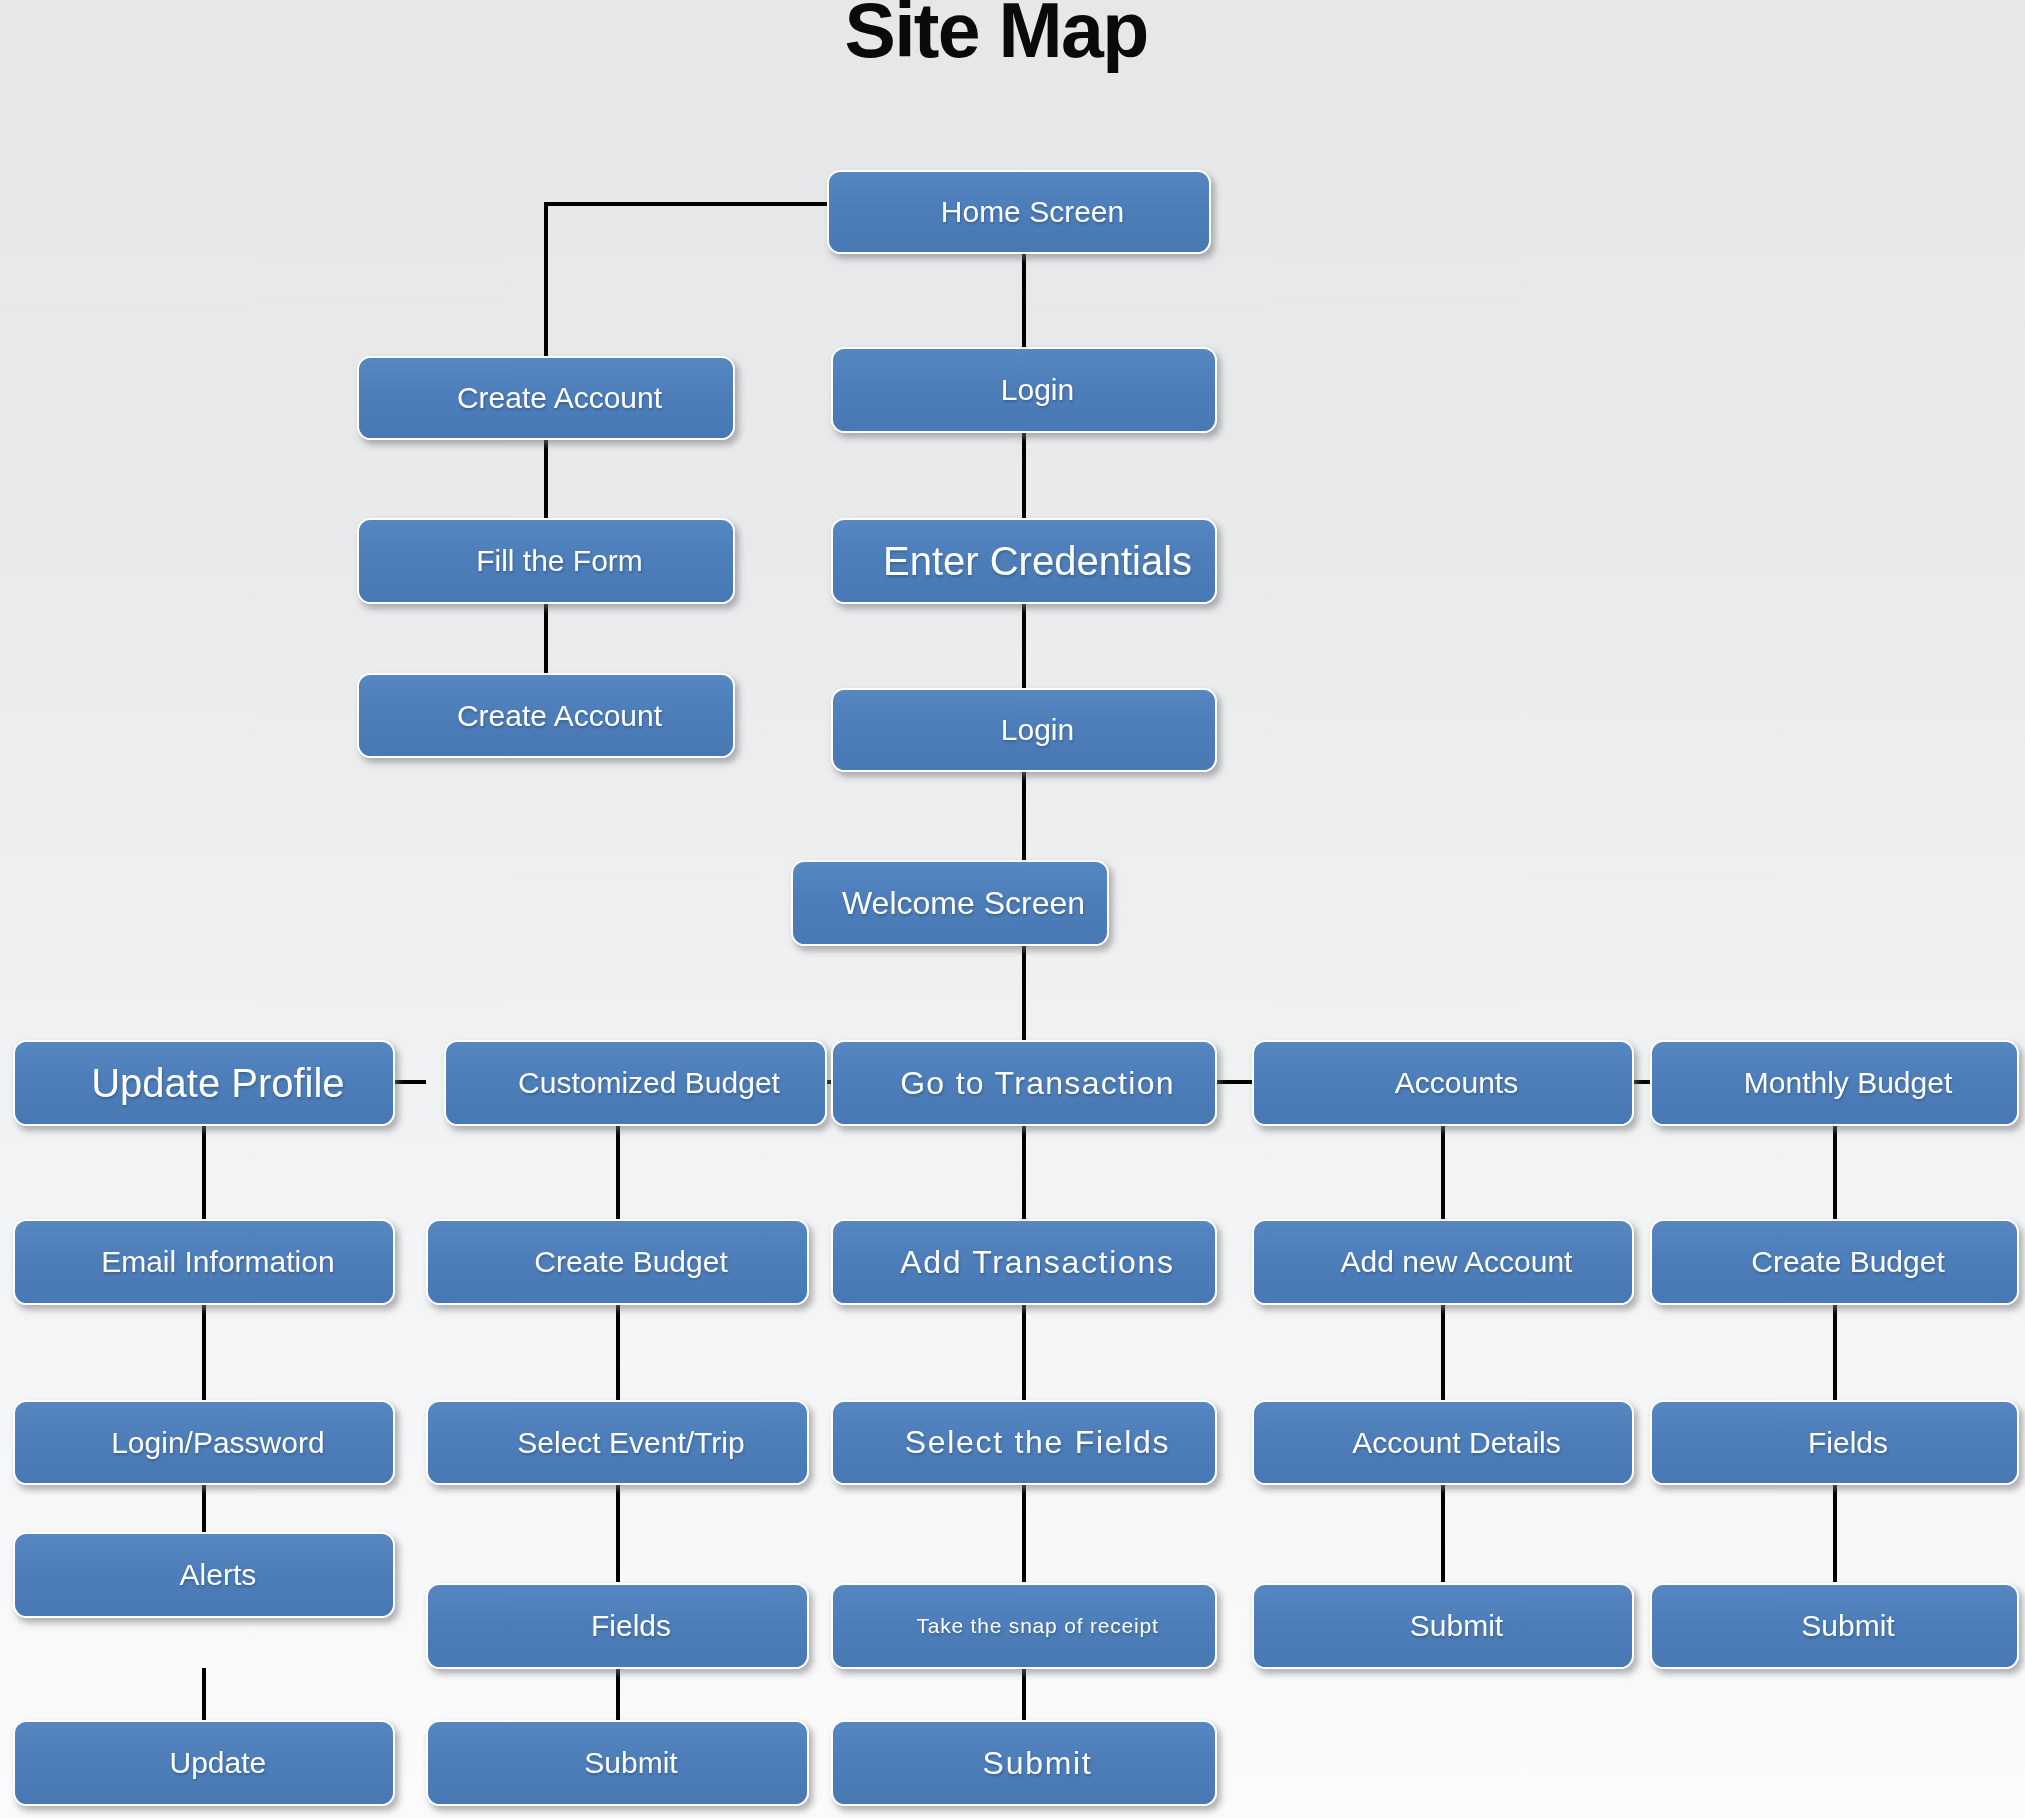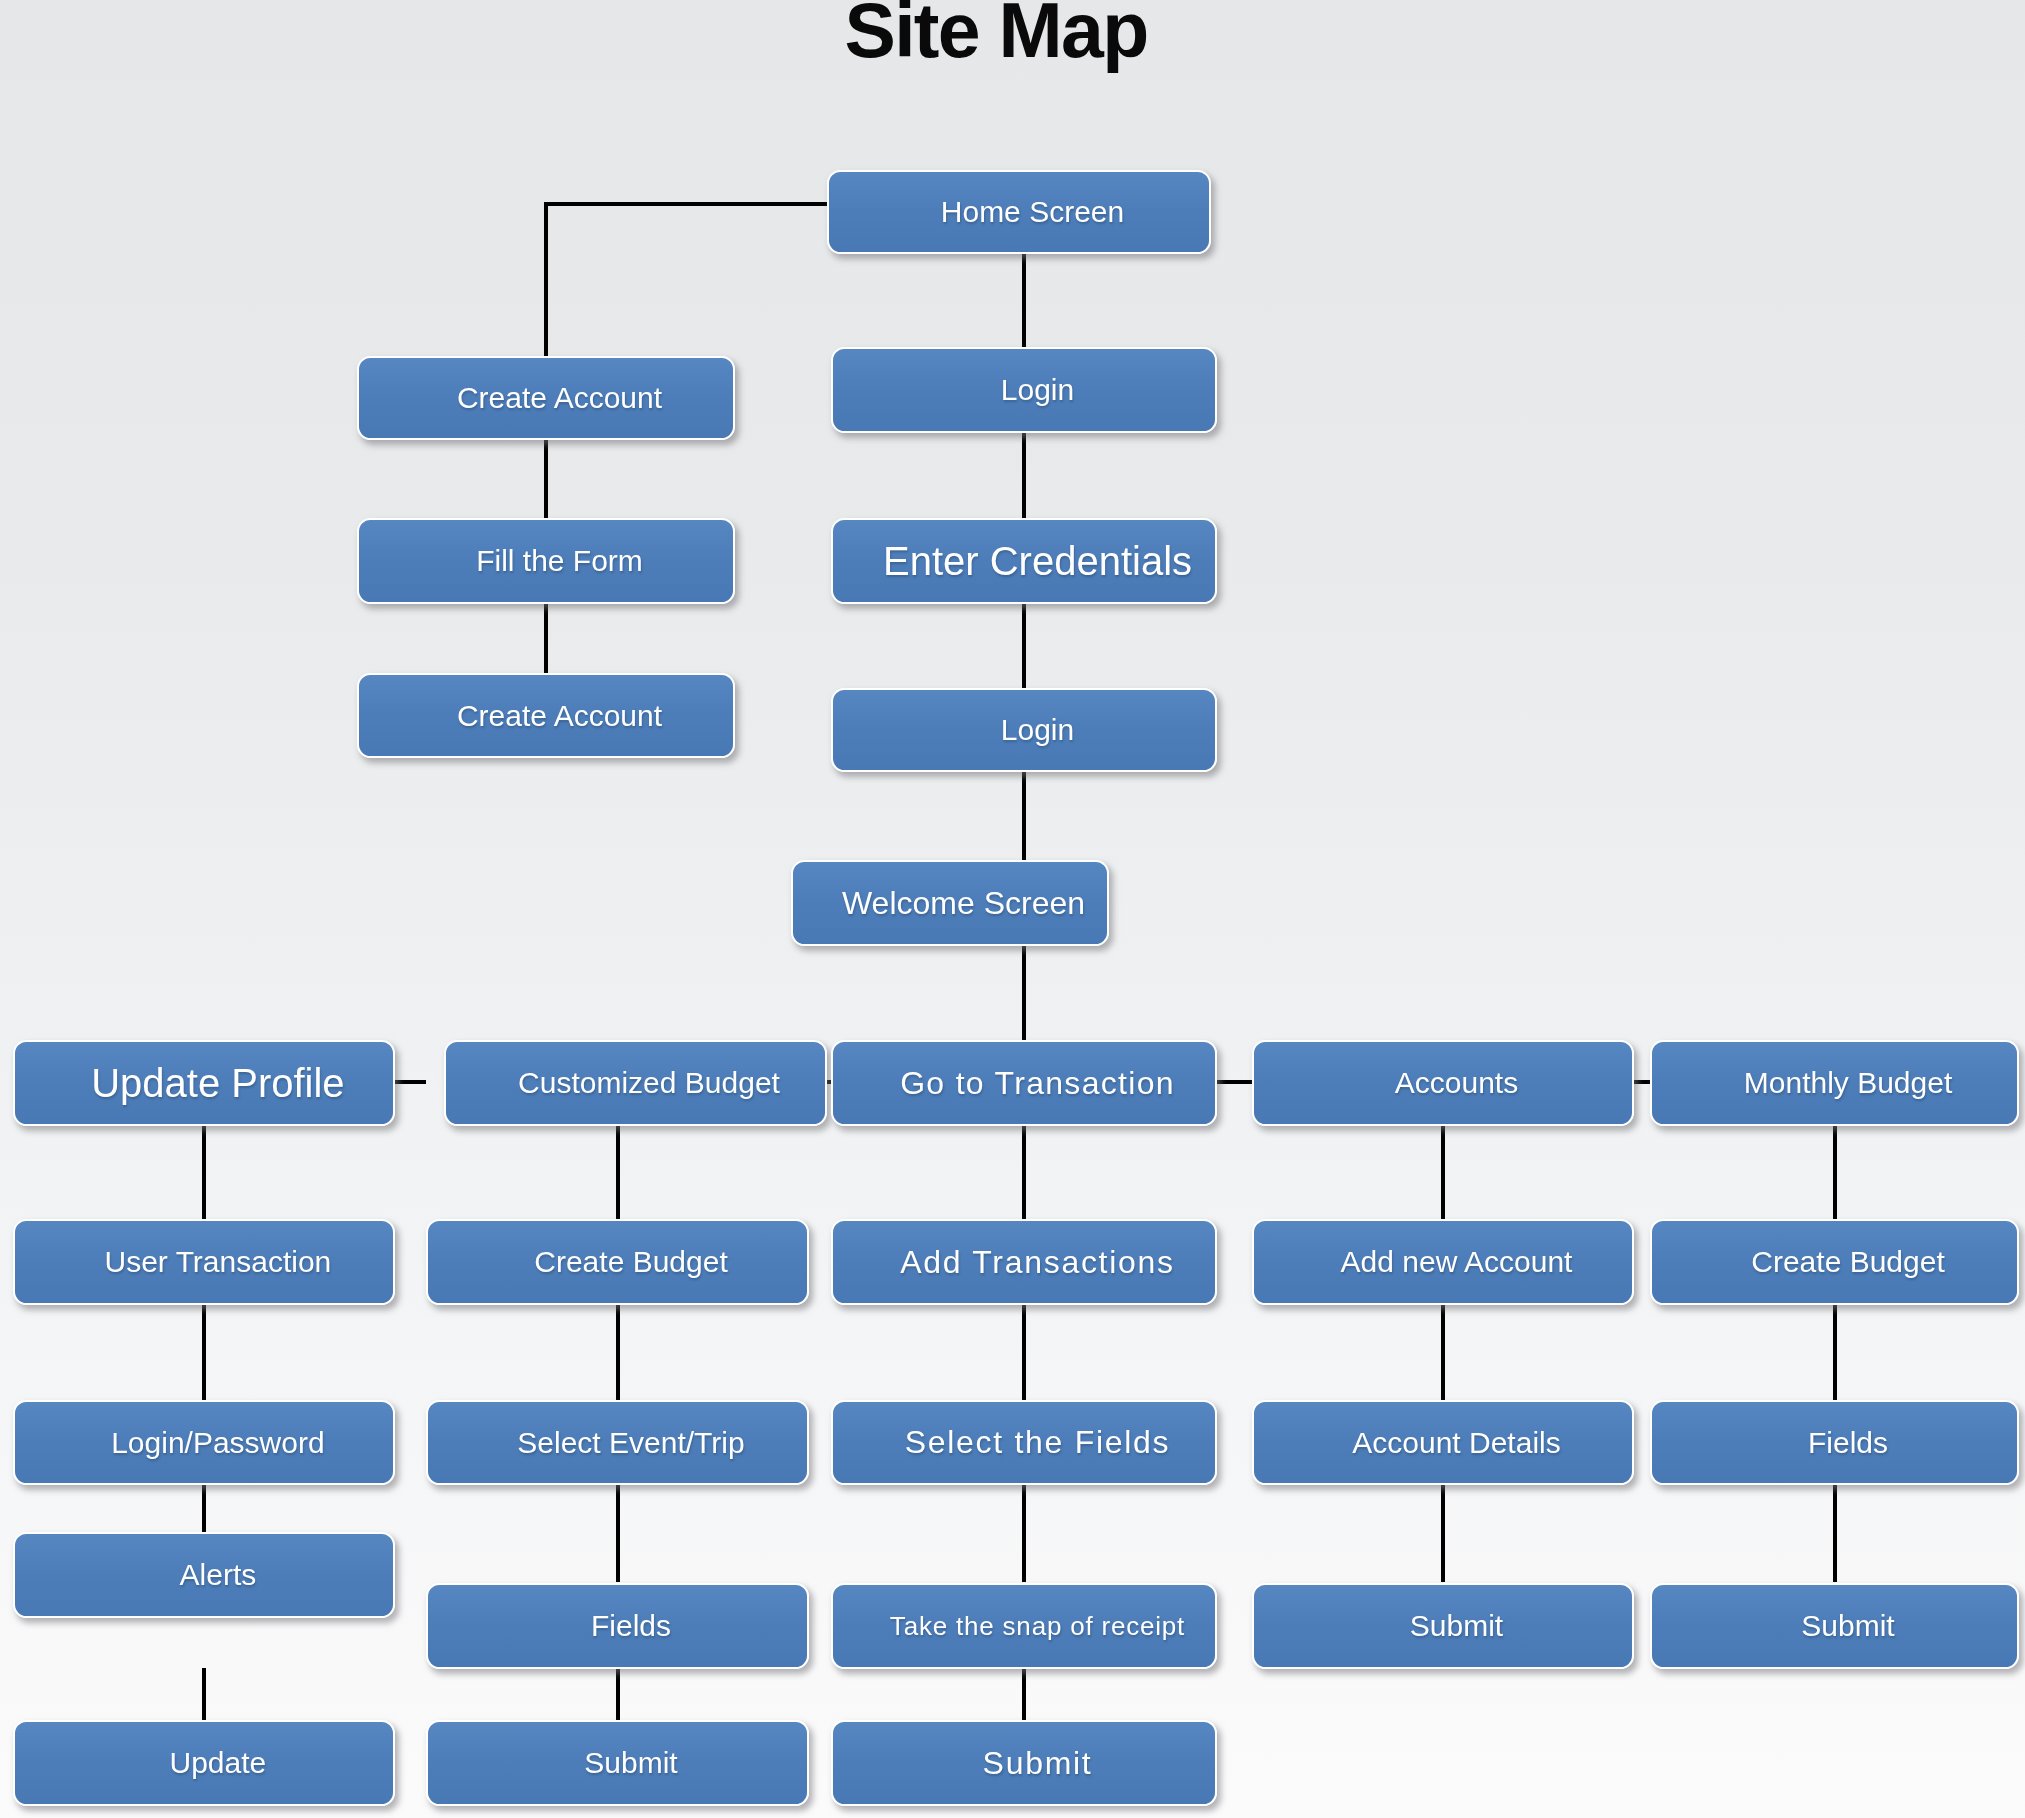--- a/index.html
+++ b/index.html
@@ -92,33 +92,33 @@
       <div class="node" style="left: 831px; top: 688px; width: 386px; height: 84px; font-size: 30px; letter-spacing: 0px;">Login</div>
       <div class="node" style="left: 791px; top: 860px; width: 318px; height: 86px; font-size: 32px; letter-spacing: 0px;">Welcome Screen</div>
       <div class="node" style="left: 357px; top: 356px; width: 378px; height: 84px; font-size: 30px; letter-spacing: 0px;">Create Account</div>
       <div class="node" style="left: 357px; top: 518px; width: 378px; height: 86px; font-size: 30px; letter-spacing: 0px;">Fill the Form</div>
       <div class="node" style="left: 357px; top: 673px; width: 378px; height: 85px; font-size: 30px; letter-spacing: 0px;">Create Account</div>
       <div class="node" style="left: 13.4px; top: 1040px; width: 382px; height: 86px; font-size: 40px; letter-spacing: 0px;">Update Profile</div>
       <div class="node" style="left: 444px; top: 1040px; width: 383px; height: 86px; font-size: 30px; letter-spacing: 0px;">Customized Budget</div>
       <div class="node" style="left: 831px; top: 1040px; width: 386px; height: 86px; font-size: 32px; letter-spacing: 1.3px;">Go to Transaction</div>
       <div class="node" style="left: 1252px; top: 1040px; width: 382px; height: 86px; font-size: 30px; letter-spacing: 0px;">Accounts</div>
       <div class="node" style="left: 1650px; top: 1040px; width: 369px; height: 86px; font-size: 30px; letter-spacing: 0px;">Monthly Budget</div>
-      <div class="node" style="left: 13.4px; top: 1219px; width: 382px; height: 86px; font-size: 30px; letter-spacing: 0px;">User Transaction</div>
+      <div class="node" style="left: 13.4px; top: 1219px; width: 382px; height: 86px; font-size: 30px; letter-spacing: 0px;">Email Information</div>
       <div class="node" style="left: 426px; top: 1219px; width: 383px; height: 86px; font-size: 30px; letter-spacing: 0px;">Create Budget</div>
       <div class="node" style="left: 831px; top: 1219px; width: 386px; height: 86px; font-size: 32px; letter-spacing: 1.7px;">Add Transactions</div>
       <div class="node" style="left: 1252px; top: 1219px; width: 382px; height: 86px; font-size: 30px; letter-spacing: 0px;">Add new Account</div>
       <div class="node" style="left: 1650px; top: 1219px; width: 369px; height: 86px; font-size: 30px; letter-spacing: 0px;">Create Budget</div>
       <div class="node" style="left: 13.4px; top: 1400px; width: 382px; height: 85px; font-size: 30px; letter-spacing: 0px;">Login/Password</div>
       <div class="node" style="left: 426px; top: 1400px; width: 383px; height: 85px; font-size: 30px; letter-spacing: 0px;">Select Event/Trip</div>
       <div class="node" style="left: 831px; top: 1400px; width: 386px; height: 85px; font-size: 32px; letter-spacing: 1.7px;">Select the Fields</div>
       <div class="node" style="left: 1252px; top: 1400px; width: 382px; height: 85px; font-size: 30px; letter-spacing: 0px;">Account Details</div>
       <div class="node" style="left: 1650px; top: 1400px; width: 369px; height: 85px; font-size: 30px; letter-spacing: 0px;">Fields</div>
       <div class="node" style="left: 13.4px; top: 1532px; width: 382px; height: 86px; font-size: 30px; letter-spacing: 0px;">Alerts</div>
       <div class="node" style="left: 426px; top: 1583px; width: 383px; height: 86px; font-size: 30px; letter-spacing: 0px;">Fields</div>
-      <div class="node" style="left: 831px; top: 1583px; width: 386px; height: 86px; font-size: 26px; letter-spacing: 0.8px;">Take the snap of receipt</div>
+      <div class="node" style="left: 831px; top: 1583px; width: 386px; height: 86px; font-size: 21px; letter-spacing: 0.8px;">Take the snap of receipt</div>
       <div class="node" style="left: 1252px; top: 1583px; width: 382px; height: 86px; font-size: 30px; letter-spacing: 0px;">Submit</div>
       <div class="node" style="left: 1650px; top: 1583px; width: 369px; height: 86px; font-size: 30px; letter-spacing: 0px;">Submit</div>
       <div class="node" style="left: 13.4px; top: 1720px; width: 382px; height: 86px; font-size: 30px; letter-spacing: 0px;">Update</div>
       <div class="node" style="left: 426px; top: 1720px; width: 383px; height: 86px; font-size: 30px; letter-spacing: 0px;">Submit</div>
       <div class="node" style="left: 831px; top: 1720px; width: 386px; height: 86px; font-size: 32px; letter-spacing: 1.7px;">Submit</div>
     </div>
 </div>
 
 
 </body></html>

